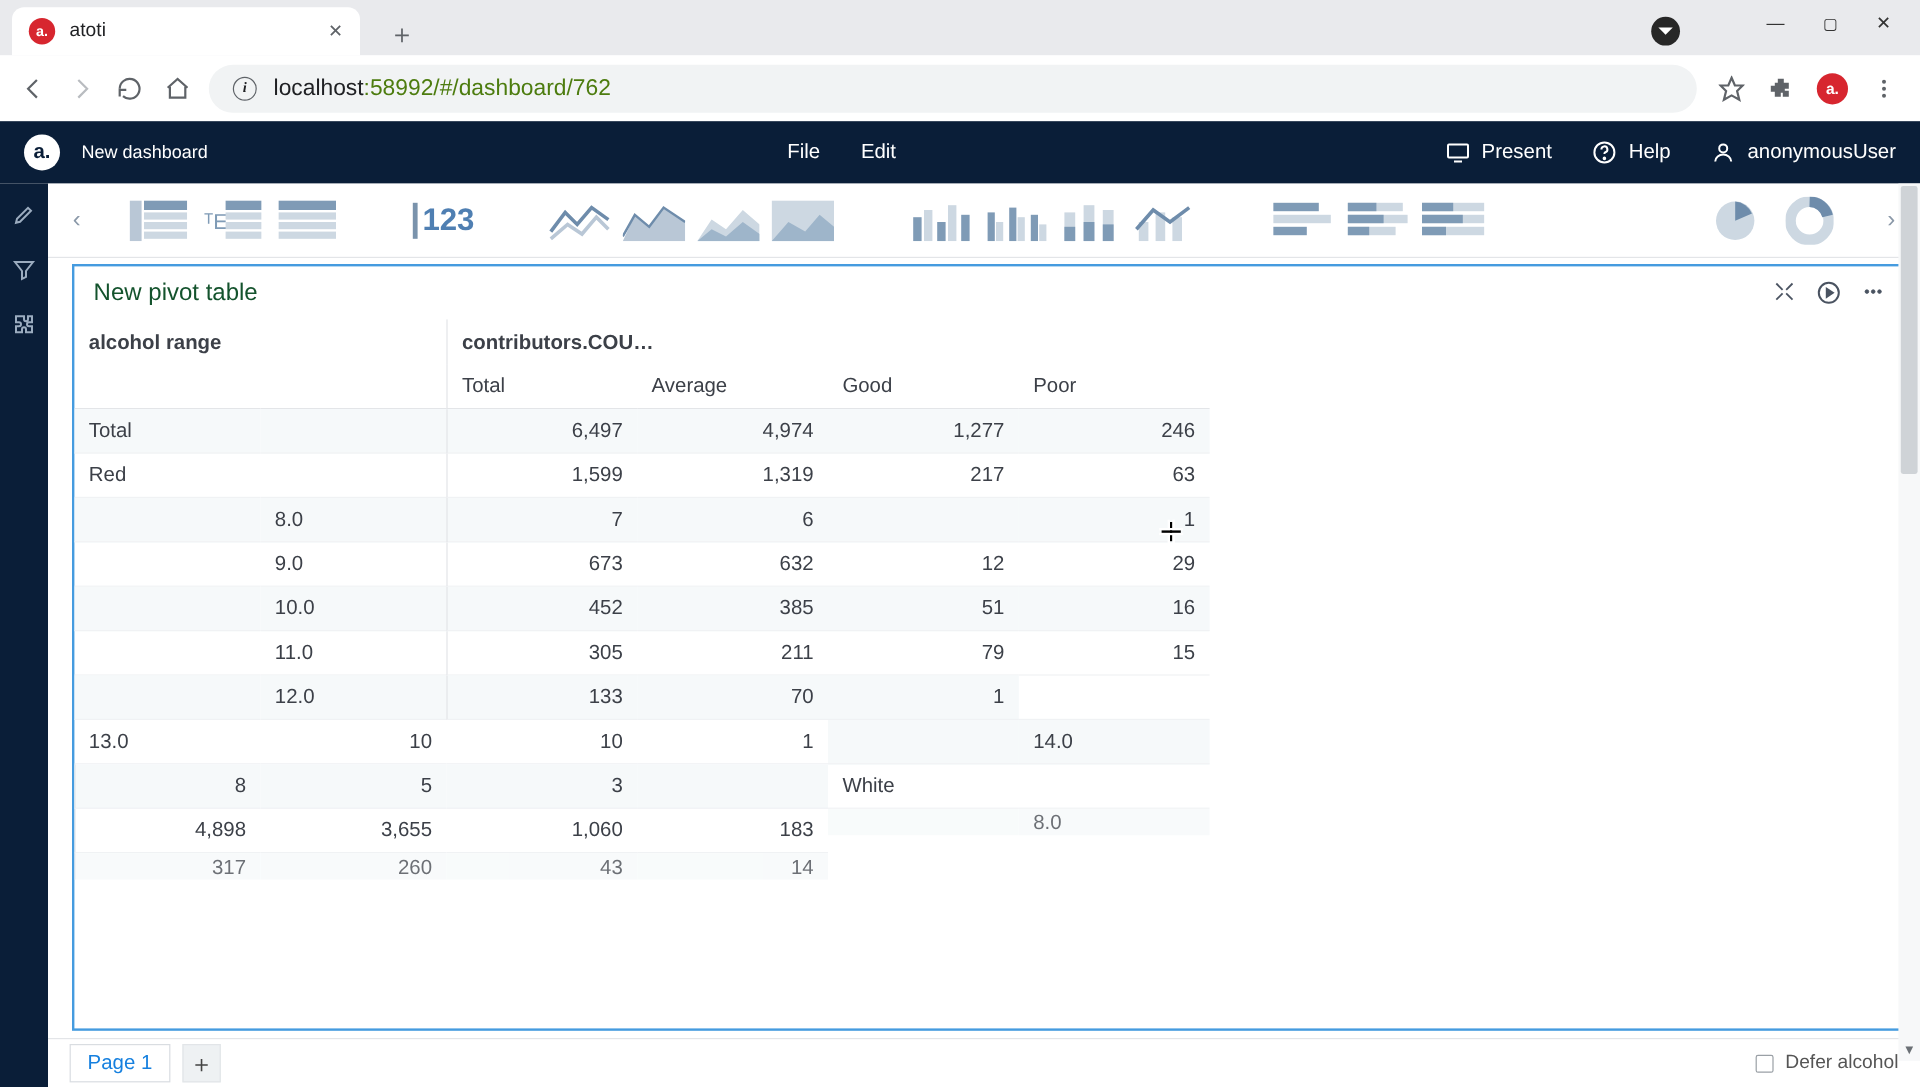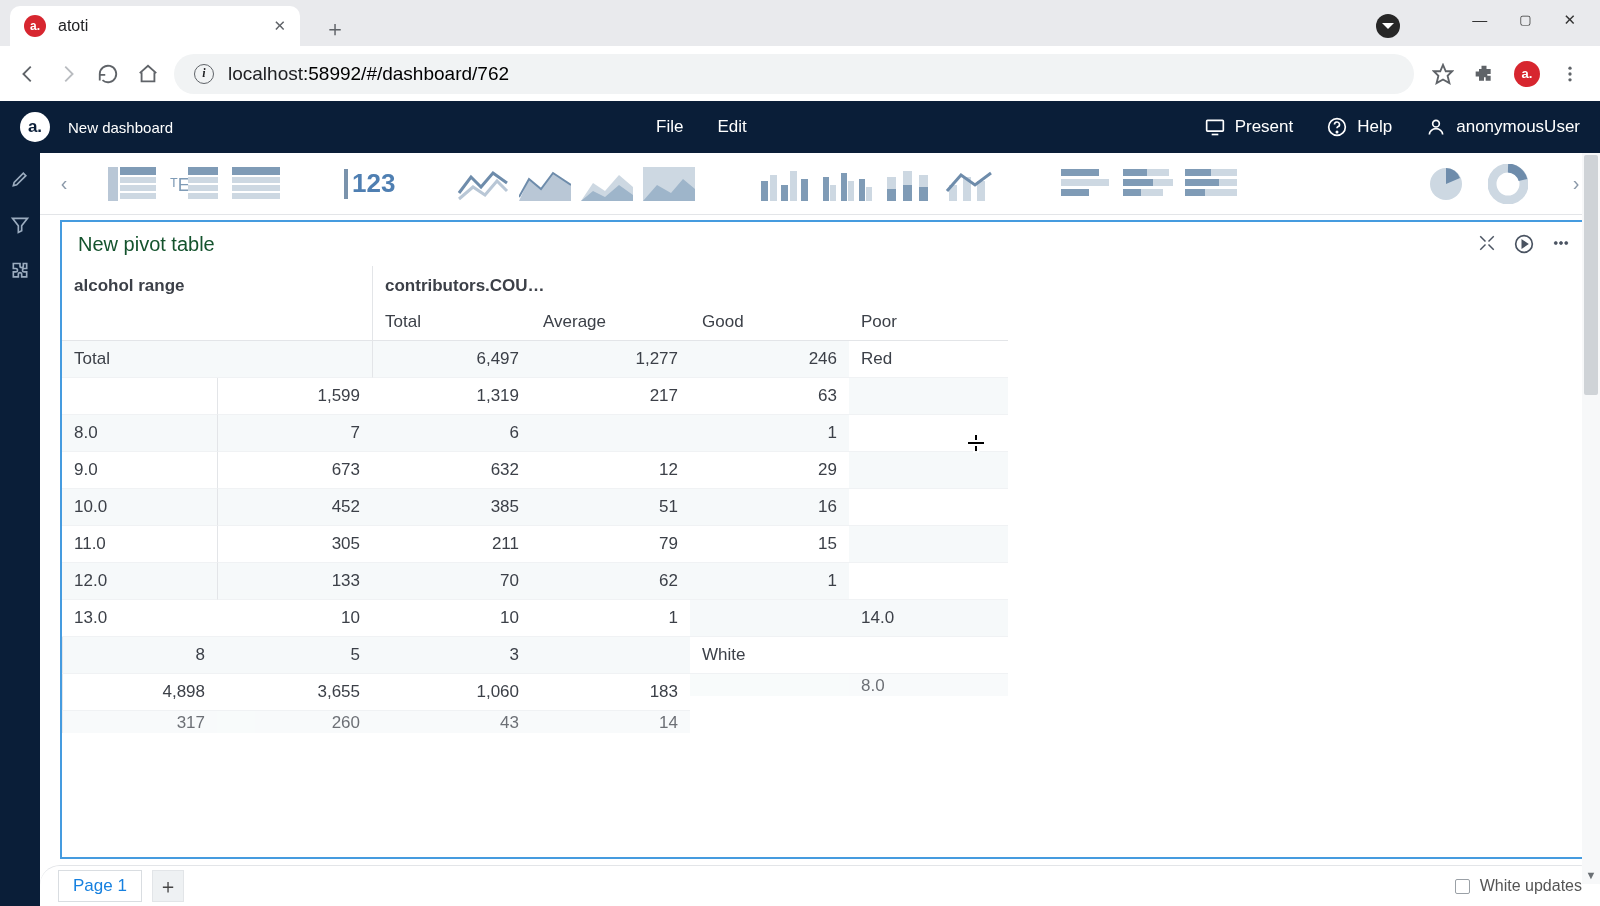--- a/index.html
+++ b/index.html
@@ -43,21 +43,21 @@
   .chrome-user .circ::after{content:"";border:6px solid transparent; border-top-color:#fff; margin-top:6px;}
 
   .nav-row { height:55px; background:#fff; display:flex; align-items:center; padding:0 14px; gap:12px; }
   .nav-row .nav-icon { width:28px; height:28px; display:flex; align-items:center; justify-content:center; color:var(--icon-gray); }
   .nav-row .nav-icon.disabled{ color:#b9bcc0; }
   .omnibox {
     flex:1; height:40px; background:var(--url-bar-bg); border-radius:20px; display:flex; align-items:center; padding:0 20px; gap:14px; color:#202124; font-size:19px;
   }
   .omnibox .info { width:20px; height:20px; border:1.5px solid #5f6368; border-radius:50%; display:flex; align-items:center; justify-content:center; font-size:12px; font-weight:600; font-family:Georgia, serif; font-style:italic;}
   .omnibox .url .host { color:#202124; }
-  .omnibox .url .path { color:#000000; }
+  .omnibox .url .path { color:#4d7c0f; }
   .right-icons { display:flex; align-items:center; gap:20px; padding:0 6px;}
   .right-icons .ext-avatar { width:26px; height:26px; border-radius:50%; background:#d7262f; color:#fff; font-weight:700; font-size:13px; display:flex; align-items:center; justify-content:center;}
 
   
   .app-header {
     height:52px; background:var(--app-header-bg); color:var(--app-header-fg); display:flex; align-items:center; padding:0 20px; gap:22px;
   }
   .app-header .logo { width:30px; height:30px; border-radius:50%; background:#fff; color:#0a1e38; display:flex; align-items:center; justify-content:center; font-weight:700; font-size:17px;}
   .app-header .dash-title { font-size:15px; font-weight:400; margin-left:-4px;}
   .app-header .menus { position:absolute; left:656px; display:flex; gap:34px; font-size:17px;}
@@ -106,21 +106,21 @@
   .cursor-plus{outline:0;}
   .cursor-plus .w{position:absolute;left:7px;top:0;width:6px;height:20px;border-left:2px solid #fff;border-right:2px solid #fff;}
   .cursor-plus .h{position:absolute;left:0;top:7px;width:20px;height:6px;border-top:2px solid #fff;border-bottom:2px solid #fff;}
 
   .vscrollbar { position:absolute; right:0; top:0; bottom:22px; width:18px; background:#f7f8f9;}
   .vscrollbar .thumb{ position:absolute; left:2px; right:2px; top:2px; height:240px; background:#cfd3d7; border-radius:2px;}
   .vscrollbar .arrow{ position:absolute; left:0; right:0; height:18px; display:flex; align-items:center; justify-content:center; color:#6b7075; font-size:11px;}
   .vscrollbar .arrow.bot{ bottom:0;}
 
   
-  .footer { height:41px; border-top:1px solid var(--table-border); display:flex; align-items:center; padding:0 18px; gap:10px;border-radius:20px;}
+  .footer { height:41px; border-top:1px solid var(--table-border); display:flex; align-items:center; padding:0 18px; gap:10px;}
   .page-tab { height:32px; padding:0 14px; background:#fff; border:1px solid #d9dde1; color:var(--link-blue); font-size:17px; display:flex; align-items:center;}
   .add-page { width:32px; height:32px; background:#eef1f3; color:#444; display:flex; align-items:center; justify-content:center; font-size:20px; border:1px solid #e2e5e8;}
   .footer .defer { margin-left:auto; display:flex; align-items:center; gap:10px; font-size:16px; color:#555;}
   .footer .defer .box{ width:15px; height:15px; border:1.5px solid #9aa0a6; border-radius:2px;}
 </style>
 </head>
 <body>
 
 <div class="browser-top">
   <div class="win-controls">
@@ -425,20 +425,21 @@
               <div class="hdr vline" style="grid-column: 3 / span 4;">contributors.COU…</div>
               <div class="colhdr"></div>
               <div class="colhdr"></div>
               <div class="colhdr vline">Total</div>
               <div class="colhdr">Average</div>
               <div class="colhdr">Good</div>
               <div class="colhdr">Poor</div>
               <div class="cell" style="background: var(--zebra);">Total</div>
               <div class="cell" style="background: var(--zebra);"></div>
               <div class="cell num vline" style="background: var(--zebra); border-left: 1px solid var(--table-border);">6,497</div>
+              <div class="cell num" style="background: var(--zebra);">4,974</div>
               <div class="cell num" style="background: var(--zebra);">1,277</div>
               <div class="cell num" style="background: var(--zebra);">246</div>
               <div class="cell">Red</div>
               <div class="cell"></div>
               <div class="cell num vline" style="border-left: 1px solid var(--table-border); padding-left: 42px;">1,599</div>
               <div class="cell num">1,319</div>
               <div class="cell num">217</div>
               <div class="cell num">63</div>
               <div class="cell" style="background: var(--zebra);"></div>
               <div class="cell" style="background: var(--zebra);">8.0</div>
@@ -461,21 +462,20 @@
               <div class="cell"></div>
               <div class="cell">11.0</div>
               <div class="cell num vline" style="border-left: 1px solid var(--table-border);">305</div>
               <div class="cell num">211</div>
               <div class="cell num">79</div>
               <div class="cell num">15</div>
               <div class="cell" style="background: var(--zebra);"></div>
               <div class="cell" style="background: var(--zebra);">12.0</div>
               <div class="cell num vline" style="background: var(--zebra); border-left: 1px solid var(--table-border);">133</div>
               <div class="cell num" style="background: var(--zebra);">70</div>
-              <div class="cell num" style="background: var(--zebra);">62</div>
               <div class="cell num" style="background: var(--zebra);">1</div>
               <div class="cell"></div>
               <div class="cell">13.0</div>
               <div class="cell num">10</div>
               <div class="cell num">10</div>
               <div class="cell num">1</div>
               <div class="cell" style="background: var(--zebra);"></div>
               <div class="cell" style="background: var(--zebra);">14.0</div>
               <div class="cell num vline" style="background: var(--zebra); border-left: 1px solid var(--table-border);">8</div>
               <div class="cell num" style="background: var(--zebra);">5</div>
@@ -505,17 +505,17 @@
         <div class="thumb"></div>
         <div class="arrow bot">▼</div>
       </div>
     </div>
 
     <div class="footer">
       <div class="page-tab">Page 1</div>
       <div class="add-page">＋</div>
       <div class="defer">
         <div class="box"></div>
-        <span>White updates</span>
+        <span>Defer alcohol</span>
       </div>
     </div>
   </div>
 </div>
 
 </body></html>

